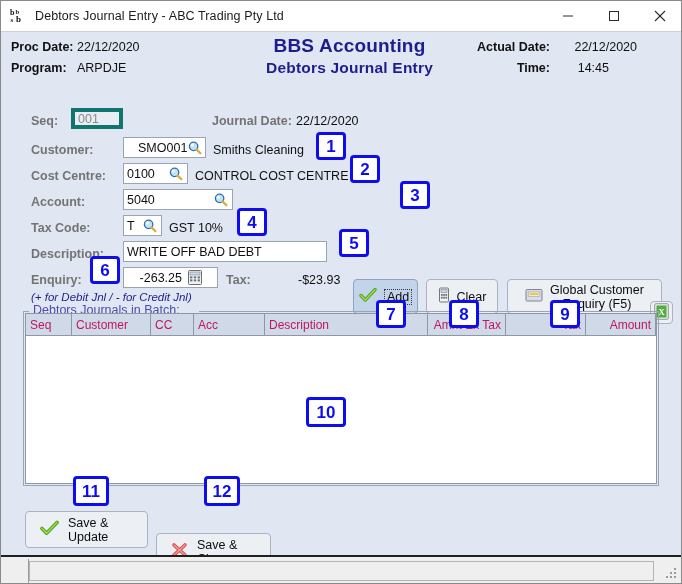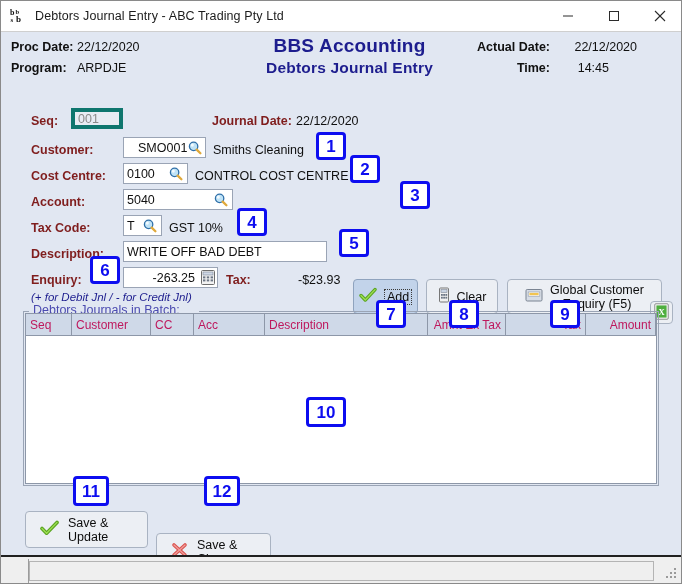--- a/index.html
+++ b/index.html
@@ -55,32 +55,32 @@
     position:absolute;left:0;right:0;top:27px;text-align:center;
     font-size:15.5px;font-weight:bold;color:#1d1d8e;letter-spacing:.2px;
   }
   .hdr-actdate-lbl{position:absolute;right:148px;top:8px;}
   .hdr-actdate-val{position:absolute;right:61px;top:8px;}
   .hdr-time-lbl{position:absolute;right:148px;top:29px;}
   .hdr-time-val{position:absolute;right:89px;top:29px;}
 
   
   .form{position:absolute;left:0;top:88px;width:680px;height:206px;background:#e1e7f2;}
-  .f-lbl{position:absolute;font-size:12.5px;font-weight:bold;color:#7f1d1d;}
+  .f-lbl{position:absolute;font-size:12.5px;font-weight:bold;color:#737373;}
   .f-txt{position:absolute;font-size:12.5px;color:#101010;white-space:nowrap;}
   .f-txt-italic{position:absolute;font-size:11.5px;font-style:italic;color:#1d1d8e;white-space:nowrap;}
 
   .inp{
     position:absolute;box-sizing:border-box;background:#ffffff;
     border:1px solid #9aa4b5;font-size:12.5px;color:#101010;
     display:flex;align-items:center;padding:0 3px;
   }
   .inp.readonly{background:#e8ecf3;color:#8b8b8b;border:4px solid #0f766e;}
   .inp .mag{margin-left:auto;}
-  .num{justify-content:flex-end;padding-right:2px;}
+  .num{justify-content:flex-end;padding-right:15px;}
 
   .mag-ico{width:16px;height:16px;display:block;}
   .calc-ico{width:14px;height:15px;display:block;}
 
   
   .btn{
     position:absolute;box-sizing:border-box;
     border:1px solid #a9b3c2;border-radius:4px;background:#eceff4;
     display:flex;align-items:center;justify-content:center;gap:7px;
     font-size:12.5px;color:#0c0c0c;margin-top:16px;

